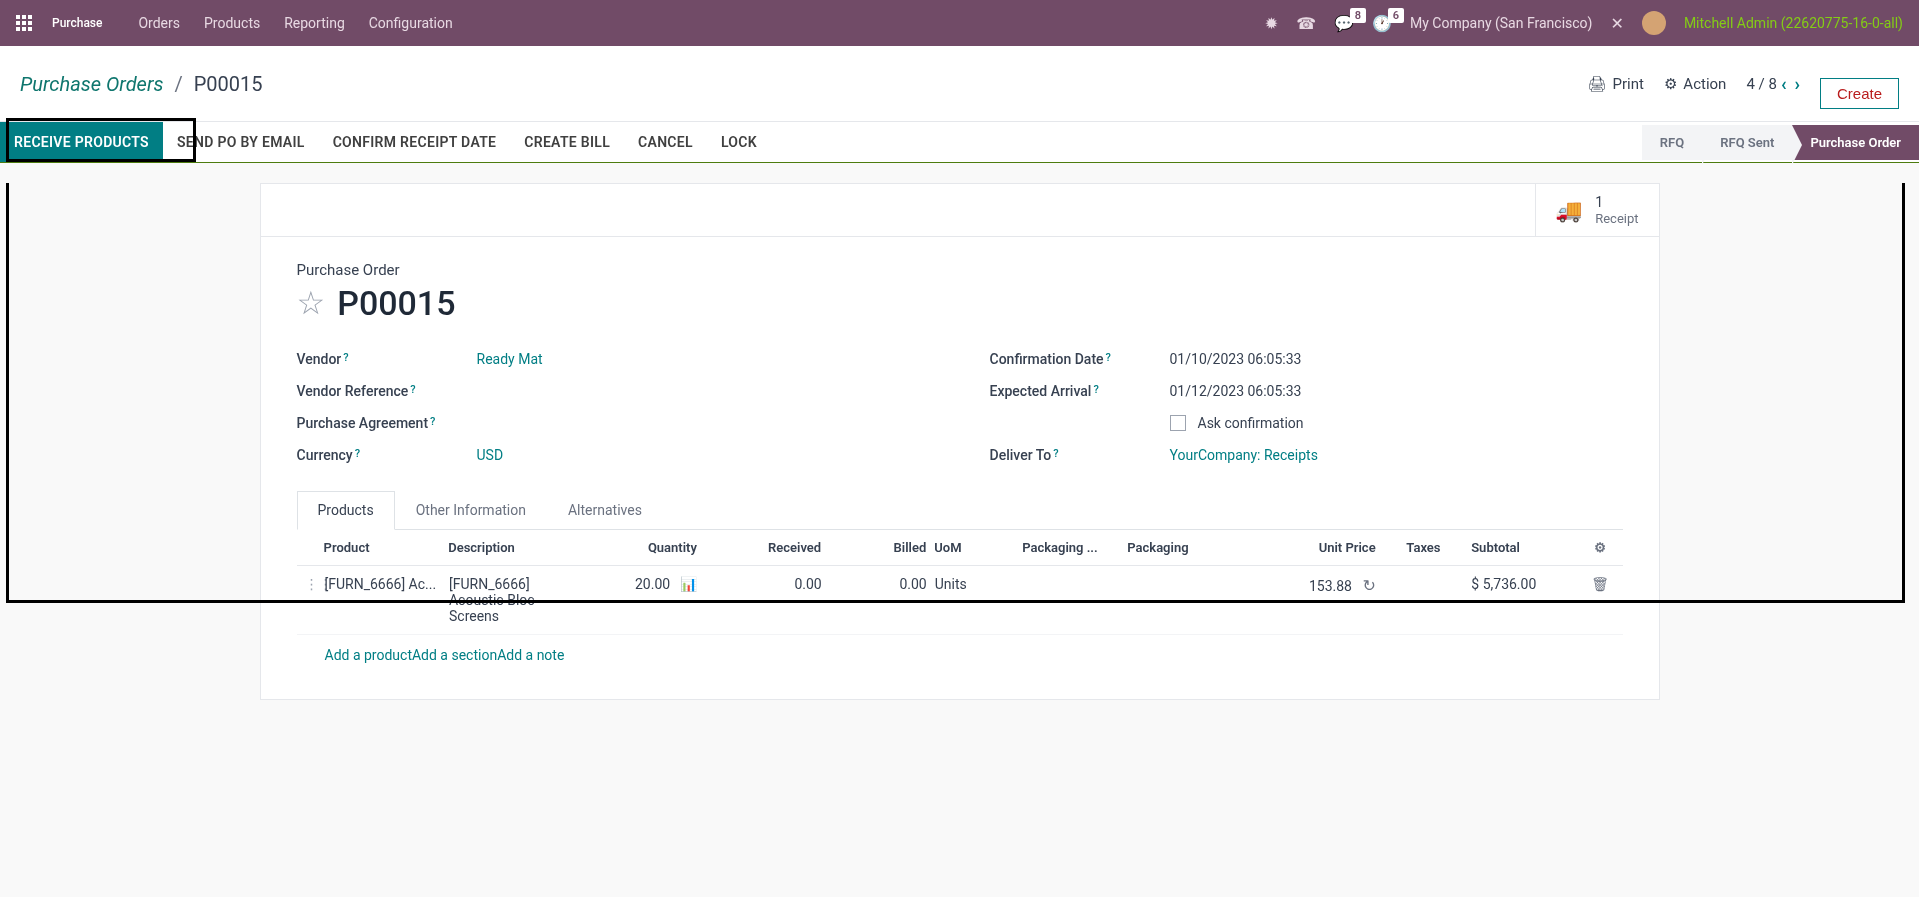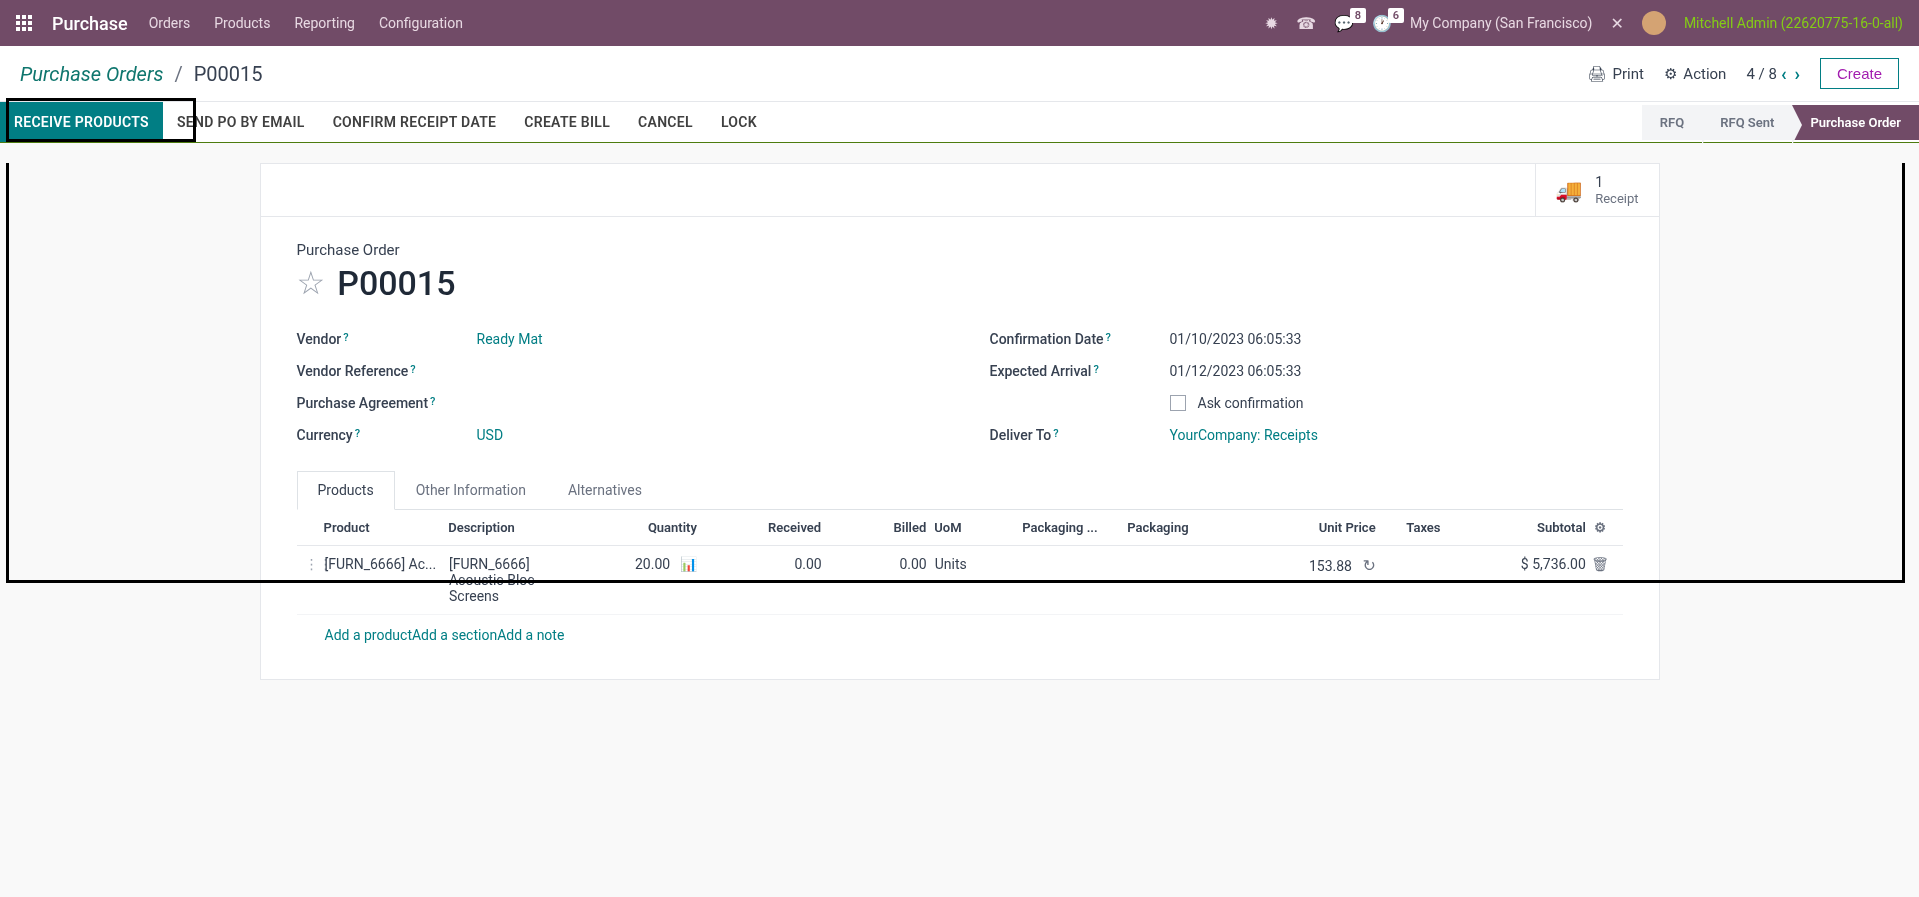--- a/index.html
+++ b/index.html
@@ -3,41 +3,41 @@
 <meta charset="utf-8">
 <style>
 * { box-sizing: border-box; margin: 0; padding: 0; }
 body { font-family: -apple-system, BlinkMacSystemFont, "Segoe UI", Roboto, sans-serif; font-size: 14px; color: #374151; background: #f9f9f9; }
 
 
 .navbar { background: #714B67; color: #fff; height: 46px; display: flex; align-items: center; padding: 0 16px; }
 .navbar-left { display: flex; align-items: center; gap: 20px; }
 .apps-icon { display: grid; grid-template-columns: repeat(3, 4px); grid-template-rows: repeat(3, 4px); gap: 2px; cursor: pointer; }
 .apps-icon span { background: #fff; width: 4px; height: 4px; }
-.brand { font-size: 18px; font-weight: 500; }
-.nav-menu { display: flex; gap: 24px; margin-left: 1px; text-align: center; }
+.brand { font-size: 12px; font-weight: 500; }
+.nav-menu { display: flex; gap: 24px; margin-left: 16px; text-align: center; }
 .nav-menu-item { color: #e8d9e3; cursor: pointer; font-size: 14px; }
 .navbar-right { margin-left: auto; display: flex; align-items: center; gap: 18px; }
 .nav-icon { cursor: pointer; font-size: 16px; position: relative; color: #e8d9e3; }
 .badge { position: absolute; top: -6px; right: -12px; background: #fff; color: #714B67; font-size: 11px; padding: 1px 5px; border-radius: 2px; font-weight: 600; }
 .company-name { font-size: 14px; color: #e8d9e3; }
 .avatar { width: 24px; height: 24px; border-radius: 50%; background: #d4a373; display: inline-block; }
 .user-name { font-size: 14px; color: #84cc16; }
 
 
 .control-bar { background: #fff; padding: 12px 20px; display: flex; align-items: center; border-bottom: 1px solid #e5e7eb; }
 .breadcrumb { font-size: 20px; color: #374151; }
 .breadcrumb a { color: #0f766e; text-decoration: none; font-style: italic; }
 .breadcrumb-sep { margin: 0 6px; color: #6b7280; }
 .control-right { margin-left: auto; display: flex; align-items: center; gap: 20px; }
 .ctrl-btn { display: flex; align-items: center; gap: 6px; color: #374151; cursor: pointer; font-size: 15px; }
 .pager { display: flex; align-items: center; gap: 4px; font-size: 15px; }
 .pager-arrows { display: flex; gap: 8px; }
 .pager-arrow { color: #017e84; cursor: pointer; font-size: 18px; font-weight: bold; }
-.create-btn { border: 1px solid #017e84; color: #a21caf; background: #fff; padding: 6px 16px; cursor: pointer; font-size: 15px; }
+.create-btn { border: 1px solid #017e84; color: #b91c1c; background: #fff; padding: 6px 16px; cursor: pointer; font-size: 15px; margin-top: 20px; }
 
 
 .action-bar { background: #fff; display: flex; align-items: center; padding: 0; border-bottom: 1px solid #4d7c0f; position: relative; }
 .action-btn { padding: 12px 14px; color: #404040; font-weight: 600; font-size: 14px; cursor: pointer; text-transform: uppercase; letter-spacing: 0.3px; }
 .action-btn.primary { background: #017e84; color: #fff; }
 .highlight-box { position: absolute; border: 3px solid #000; top: -4px; left: 6px; width: 190px; height: 44px; pointer-events: none; }
 .status-pills { margin-left: auto; display: flex; align-items: center; }
 .pill { padding: 10px 18px; color: #6b7280; font-size: 13px; font-weight: 600; position: relative; background: #f3f4f6; }
 .pill::after { content: ''; position: absolute; right: -10px; top: 0; width: 0; height: 0; border-top: 20px solid transparent; border-bottom: 20px solid transparent; border-left: 10px solid #f3f4f6; z-index: 1; }
 .pill.active { background: #714B67; color: #fff; }
@@ -82,21 +82,21 @@
 .col-product { width: 130px; padding-right: 8px; overflow: hidden; text-overflow: ellipsis; white-space: nowrap; }
 .col-desc { width: 140px; padding-right: 8px; }
 .col-qty { width: 120px; text-align: right; display: flex; justify-content: flex-end; align-items: center; gap: 10px; }
 .col-recv { width: 130px; text-align: right; }
 .col-billed { width: 110px; text-align: right; }
 .col-uom { width: 100px; padding-left: 8px; }
 .col-pkgqty { width: 110px; }
 .col-pkg { width: 130px; }
 .col-price { width: 130px; text-align: right; }
 .col-tax { width: 100px; text-align: center; }
-.col-sub { width: 120px; text-align: right; }
+.col-sub { width: 120px; }
 .col-trash { width: 30px; text-align: center; color: #6b7280; cursor: pointer; }
 .col-opt { width: 30px; text-align: center; color: #6b7280; cursor: pointer; }
 .chart-icon { color: #017e84; cursor: pointer; }
 .reload-icon { color: #6b7280; cursor: pointer; font-size: 16px; }
 
 .add-links { display: flex; padding: 12px 28px; }
 .add-link { color: #017e84; cursor: pointer; font-size: 14px; }
 
 .scroll-area { height: 740px; overflow-y: auto; }
 </style>

